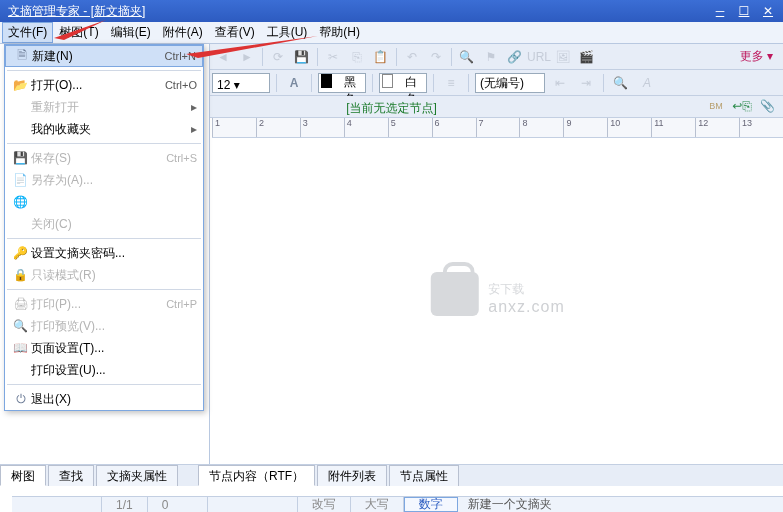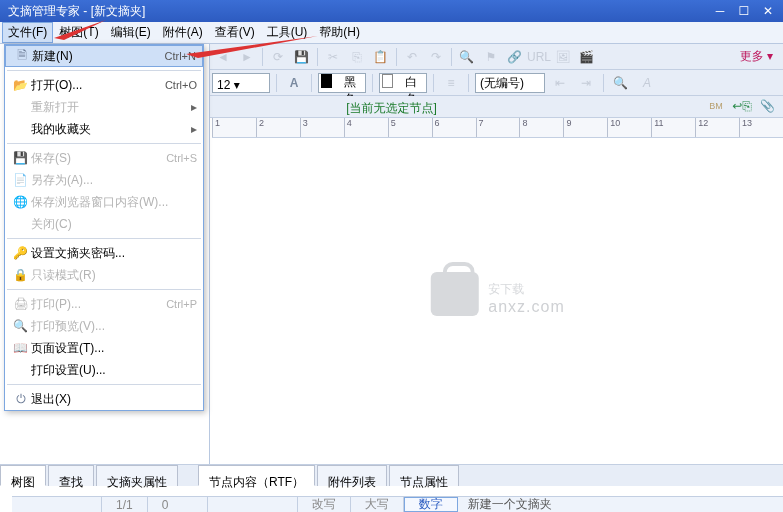--- a/index.html
+++ b/index.html
@@ -1,18 +1,18 @@
 <!DOCTYPE html>
 <html><head>
 <meta charset="utf-8">
 <style>
 * { margin: 0; padding: 0; box-sizing: border-box; font-family: "Microsoft YaHei", SimSun, sans-serif; font-size: 12px; }
 body { width: 783px; height: 512px; background: #fff; overflow: hidden; position: relative; }
 
-.titlebar { height: 22px; background: linear-gradient(#3b6ed5, #2d5bc0); color: #fff; display: flex; align-items: center; padding: 0 4px; }
+.titlebar { height: 22px; background: linear-gradient(#3b6ed5, #2d5bc0); color: #fff; display: flex; align-items: center; padding: 0 4px; text-decoration: underline; }
 .titlebar .title { flex: 1; padding-left: 4px; }
 .titlebar .win-btn { width: 22px; height: 16px; display: inline-flex; align-items: center; justify-content: center; margin-left: 2px; cursor: pointer; color:#fff; }
 
 .menubar { height: 22px; background: #eef3fb; border-bottom: 1px solid #b8c8e0; display: flex; align-items: center; padding: 0 2px; }
 .menubar .mitem { padding: 2px 6px; cursor: pointer; }
 .menubar .mitem.active { background: #cfe0f7; border: 1px solid #7da7e0; padding: 1px 5px; }
 
 .toolbar { height: 26px; background: #e7edf7; border-bottom: 1px solid #c3cfe2; display: flex; align-items: center; padding: 0 4px; gap: 2px; }
 .toolbar2 { height: 26px; background: #e7edf7; border-bottom: 1px solid #c3cfe2; display: flex; align-items: center; padding: 0 4px; gap: 4px; }
 .tb-btn { width: 22px; height: 22px; display: inline-flex; align-items: center; justify-content: center; color: #7a8aa0; cursor: pointer; border-radius: 2px; }
@@ -48,21 +48,21 @@
 
 .editor { position: absolute; left: 212px; right: 0; top: 138px; bottom: 48px; background: #fff; }
 .watermark { position: absolute; left: 50%; top: 48%; transform: translate(-50%,-50%); color: #d7d9dc; font-size: 28px; display: flex; align-items: flex-end; gap: 10px; pointer-events: none; }
 .watermark .bag { width: 48px; height: 44px; background: #d7d9dc; border-radius: 6px; position: relative; }
 .watermark .bag::before { content:''; position:absolute; top:-10px; left:12px; width:24px; height:14px; border:4px solid #d7d9dc; border-bottom:none; border-radius:10px 10px 0 0; }
 .watermark .wm-url { font-size: 16px; letter-spacing: 1px; display:block; color:#cfd1d4; }
 
 .bottom-tabs { position: absolute; left: 0; bottom: 26px; right: 0; height: 22px; background: #e7edf7; border-top: 1px solid #c3cfe2; display: flex; }
 .bottom-tabs .ltabs { display: flex; }
 .bottom-tabs .rtabs { display: flex; margin-left: 16px; }
-.tab { padding: 8px 10px; border: 1px solid #b8c0d0; border-bottom: none; background: #f0f4fb; margin-right: 2px; cursor: pointer; }
+.tab { padding: 2px 10px; border: 1px solid #b8c0d0; border-bottom: none; background: #f0f4fb; margin-right: 2px; cursor: pointer; }
 .tab.active { background: #fff; border-bottom: 1px solid #fff; }
 
 .statusbar { position: absolute; left: 12px; bottom: 0; right: 0; height: 16px; background: #eef3fb; border-top: 1px solid #c3cfe2; display: flex; align-items: center; }
 .statusbar .cell { border-right: 1px solid #c3cfe2; padding: 0 14px; height: 100%; display: flex; align-items: center; color: #888; }
 .statusbar .cell.on { color: #2a5bc0; border: 1px solid #7da7e0; background:#f4f8ff; }
 .statusbar .msg { padding-left: 10px; color: #555; }
 
 .arrow-red { position: absolute; z-index: 200; }
 .arrow-red svg path { fill: #d33; }
 
@@ -199,21 +199,20 @@
       <span class="ic">💾</span>
       <span class="lab">保存(S)</span>
       <span class="sc">Ctrl+S</span>
     </div>
     <div class="row dis">
       <span class="ic">📄</span>
       <span class="lab">另存为(A)...</span>
     </div>
     <div class="row dis">
       <span class="ic">🌐</span>
-      <span class="lab">保存浏览器窗口内容(W)...</span>
     </div>
     <div class="row dis">
       <span class="ic"></span>
       <span class="lab">关闭(C)</span>
     </div>
     <div class="sep"></div>
     <div class="row">
       <span class="ic">🔑</span>
       <span class="lab">设置文摘夹密码...</span>
     </div>

